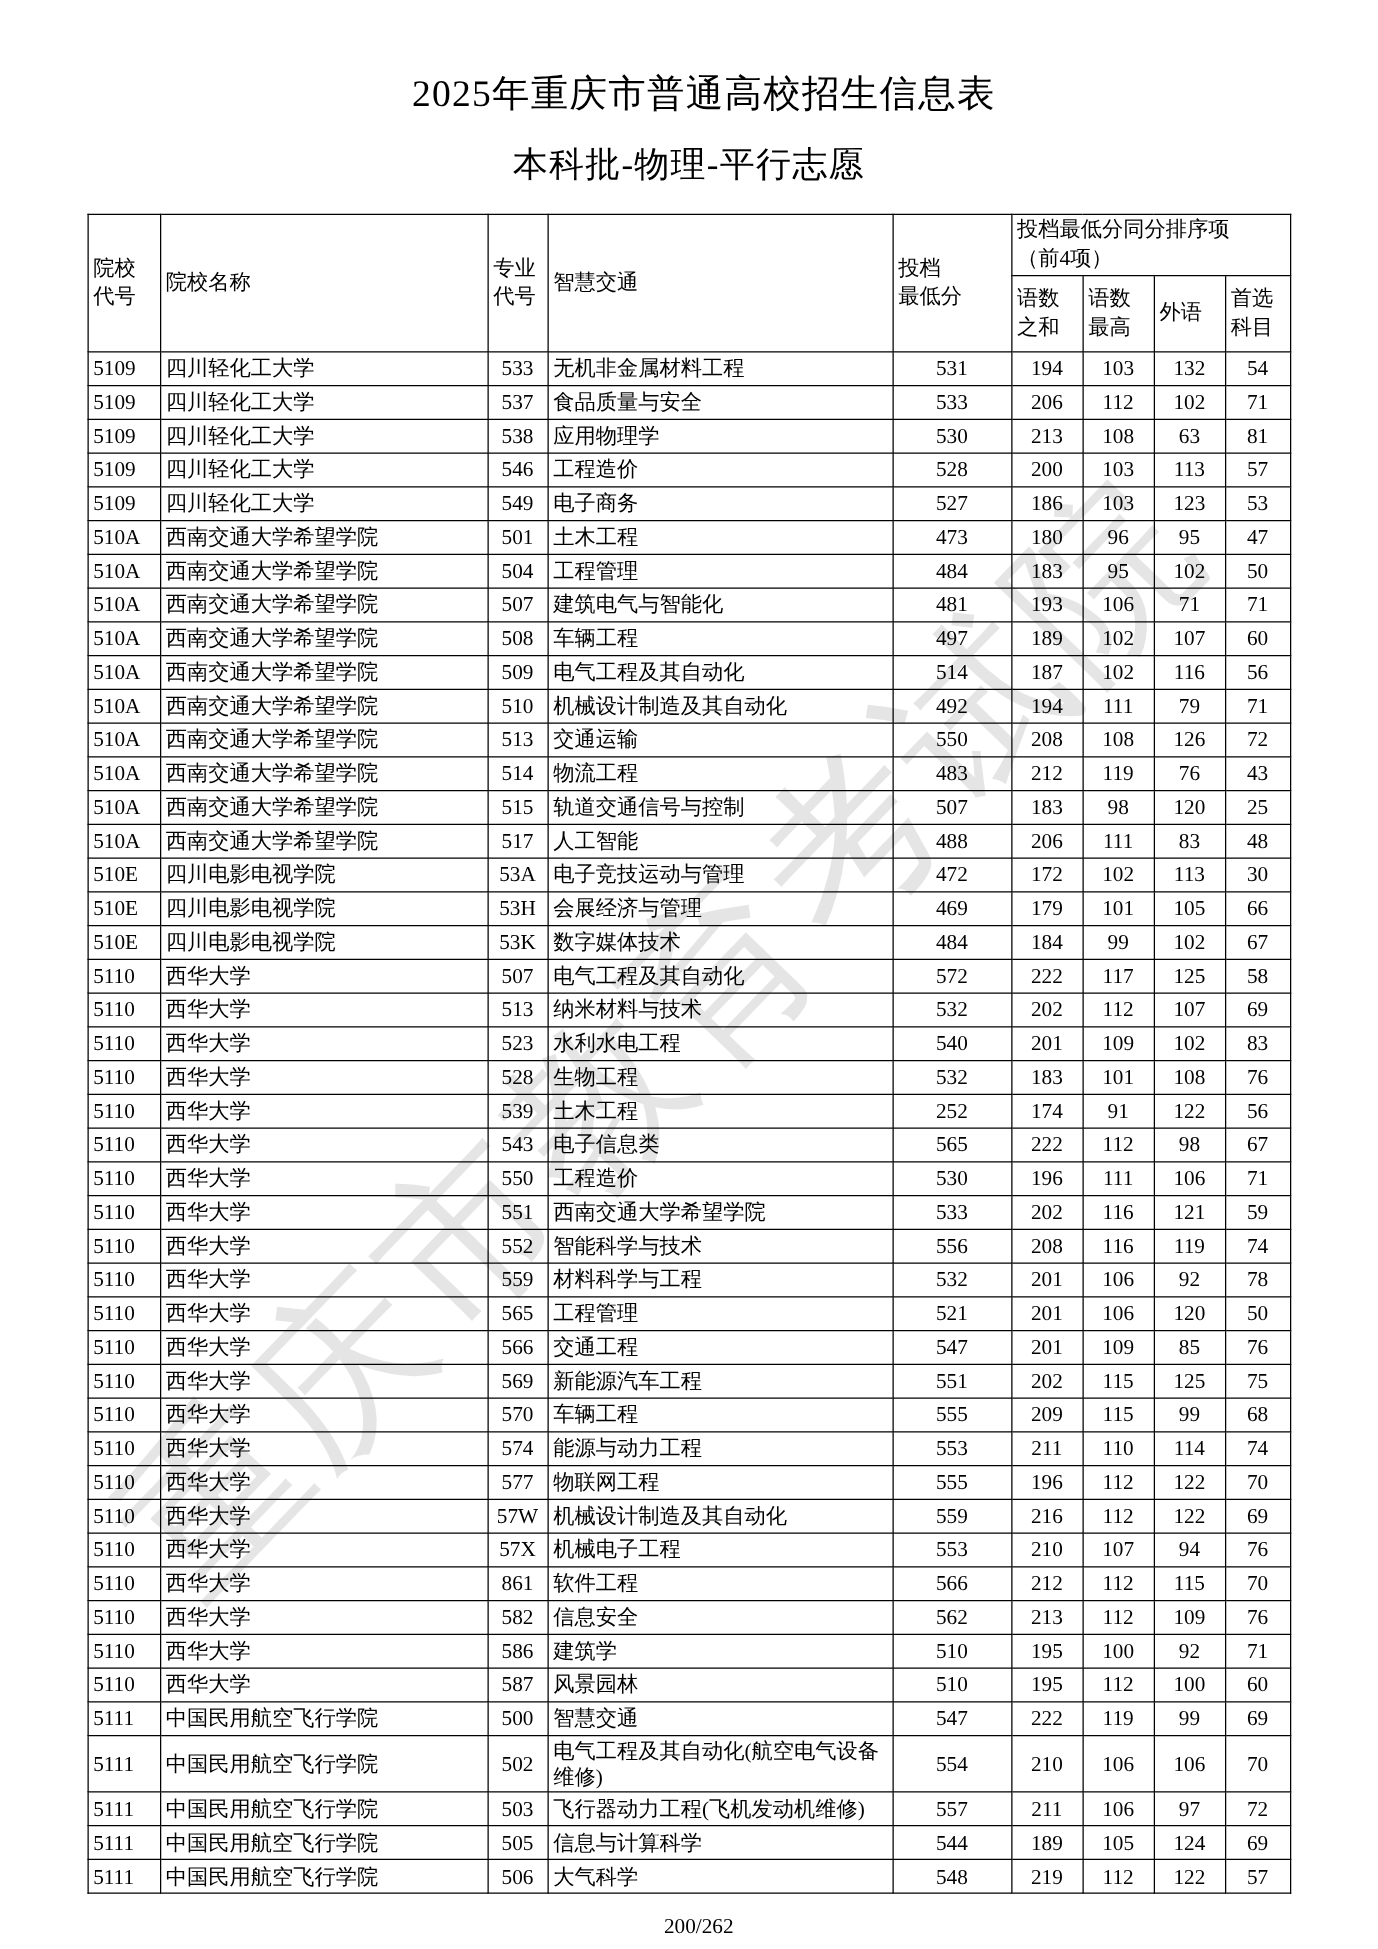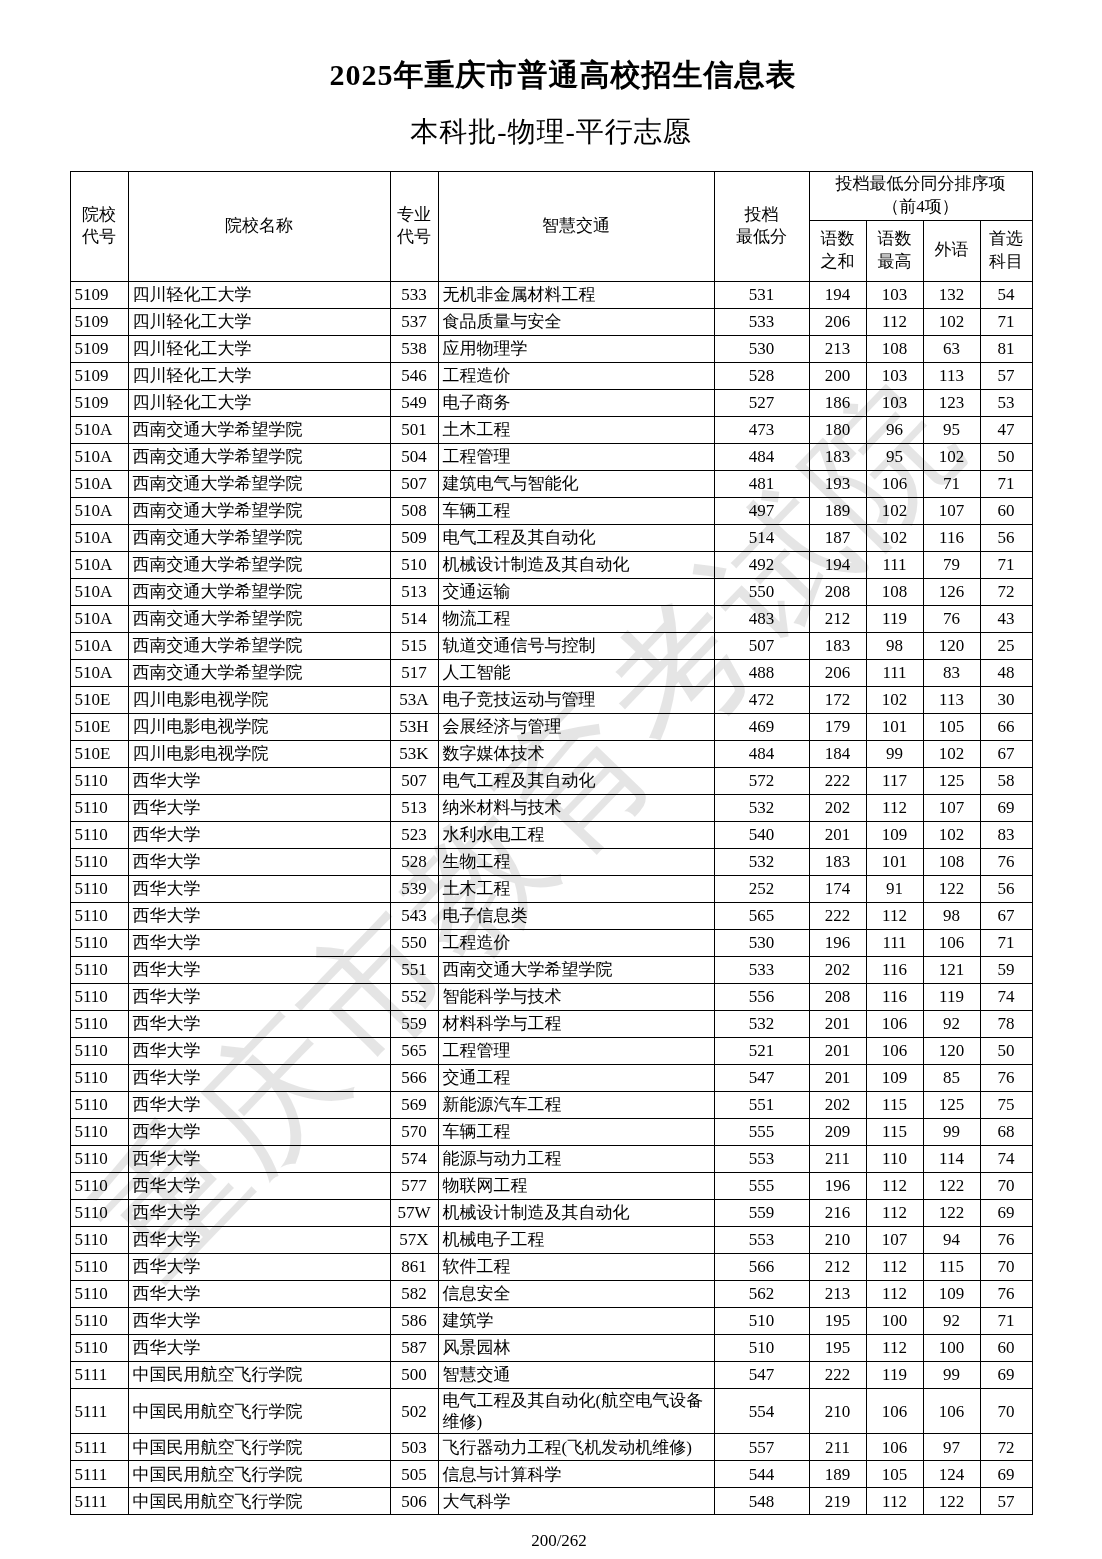--- a/index.html
+++ b/index.html
@@ -28,21 +28,21 @@
     pointer-events: none;
     font-weight: normal;
   }
   .content {
     position: relative;
     z-index: 1;
   }
   .title {
     text-align: center;
     font-size: 30px;
-    font-weight: bold;
+    font-weight: normal;
     padding-top: 55px;
     letter-spacing: 1px;
     padding-left: 24px;
   }
   .subtitle {
     text-align: center;
     font-size: 28px;
     margin-top: 17px;
     letter-spacing: 1px;
   }
@@ -54,21 +54,21 @@
     font-size: 17px;
   }
   table.admissions th,
   table.admissions td {
     border: 1px solid #000000;
     padding: 1px 4px;
     overflow: hidden;
   }
   table.admissions th {
     font-weight: normal;
-    text-align: center;
+    text-align: left;
     vertical-align: middle;
     white-space: pre-line;
     line-height: 1.35;
     font-family: Liberation Serif, serif;
   }
   thead tr.group-row th {
     height: 38px;
   }
   thead tr.sub-row th {
     height: 58px;

